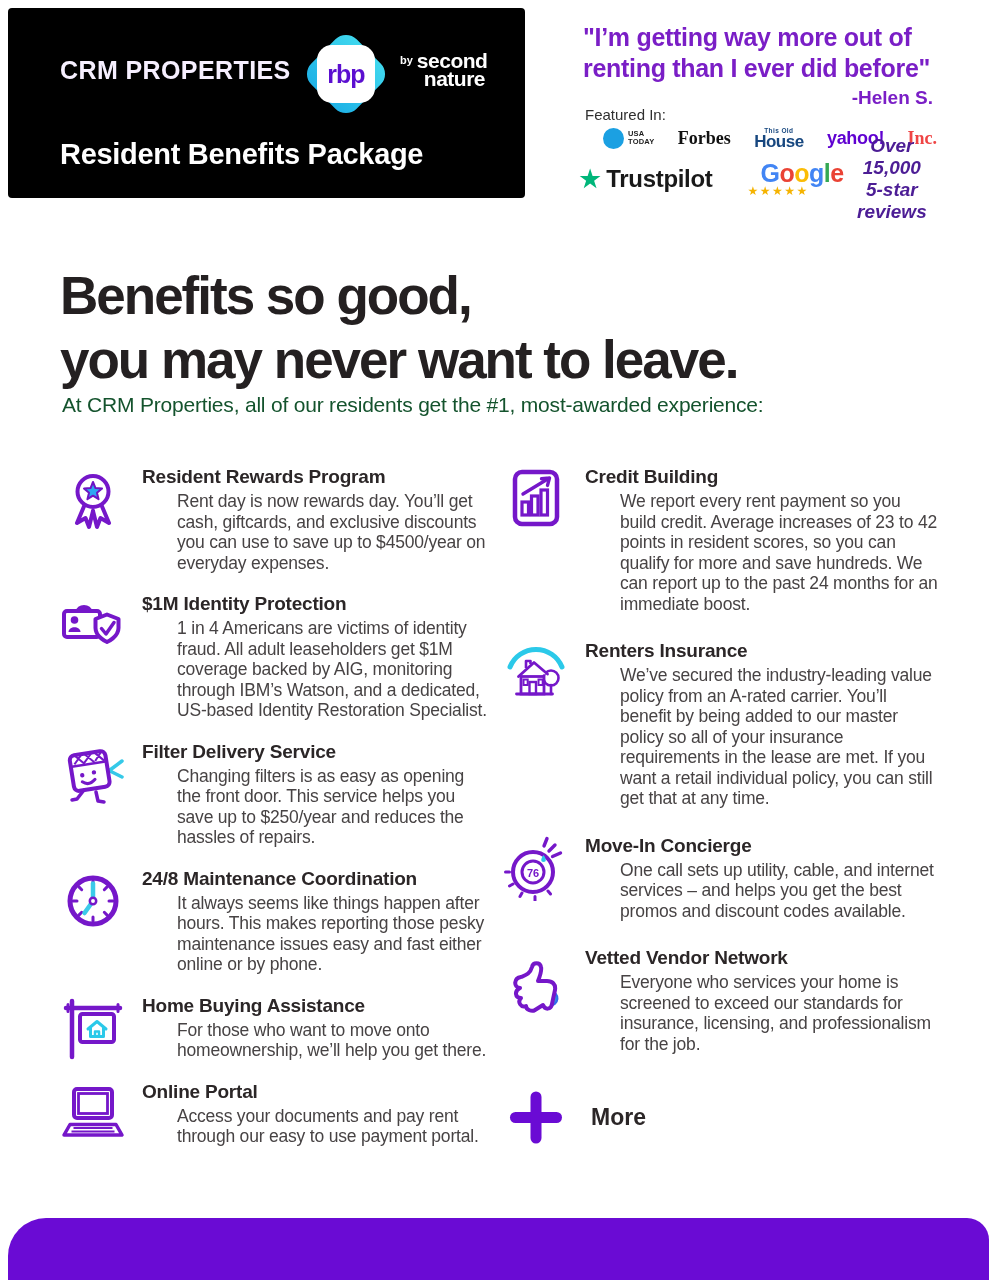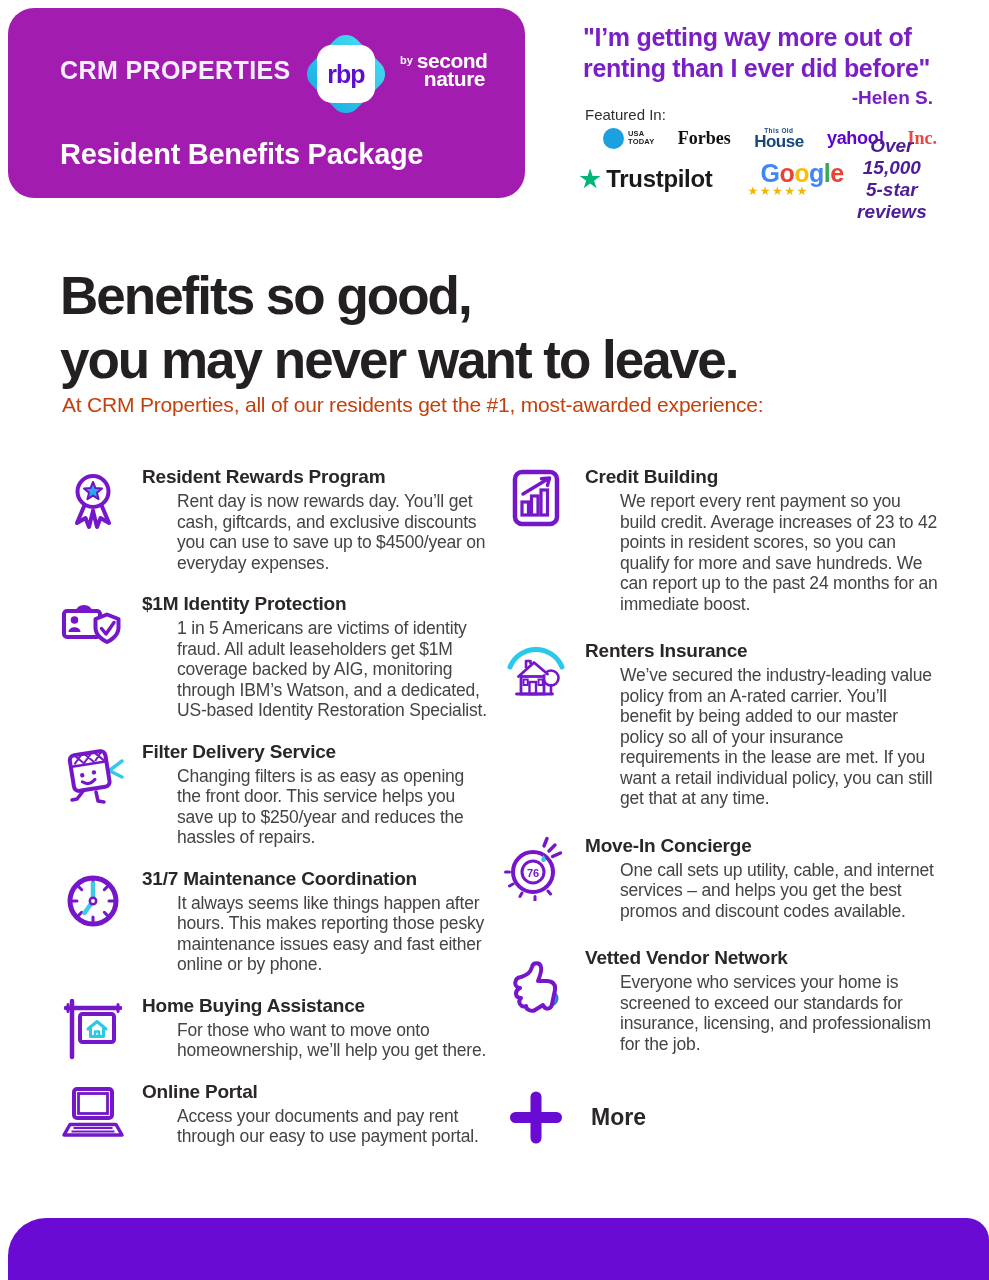--- a/index.html
+++ b/index.html
@@ -2,21 +2,21 @@
 <html><head>
 <meta charset="utf-8">
 <style>
   * { box-sizing: border-box; margin: 0; padding: 0; }
   html,body { background:#ffffff; }
   body { font-family: "Liberation Sans", sans-serif; }
   .page { position:relative; width:989px; height:1280px; background:#ffffff; overflow:hidden; }
 
   
   .header-card { position:absolute; left:8px; top:8px; width:517px; height:190px;
-    background:#a21caf; border-radius:26px; }
+    background:#000000; border-radius:4px; }
   .company-name { position:absolute; left:52px; top:48px; font-size:25px; font-weight:700;
     color:#F6EFFF; letter-spacing:.4px; }
   .rbp-logo { position:absolute; left:292px; top:20px; width:92px; height:92px; }
   .rbp-diamond { position:absolute; left:14px; top:14px; width:64px; height:64px;
     background:linear-gradient(180deg,#3FD7EE 0%,#1FB2E6 100%); border-radius:15px;
     transform:rotate(45deg); }
   .rbp-square { position:absolute; left:17px; top:17px; width:58px; height:58px;
     background:#ffffff; border-radius:15px; display:flex; align-items:center; justify-content:center; }
   .rbp-text { font-size:25px; font-weight:700; color:#5B0FD0; letter-spacing:-1px; }
   .by-brand { position:absolute; left:392px; top:44px; color:#ffffff; display:flex; gap:4px; }
@@ -52,21 +52,21 @@
   .tp-text { font-size:24px; font-weight:600; color:#191919; letter-spacing:-.3px; }
   .google-block { display:flex; flex-direction:column; align-items:center; line-height:24px; }
   .google-word { font-size:25px; font-weight:700; letter-spacing:-.5px;margin-left:48px; }
   .g-blue { color:#4285F4; } .g-red { color:#EA4335; } .g-yellow { color:#FBBC05; } .g-green { color:#34A853; }
   .google-stars { font-size:12px; color:#F5B301; letter-spacing:1.5px; line-height:12px; }
   .review-count { text-align:center; font-size:19px; font-weight:700; color:#4c1d95; line-height:22px;font-style:italic; }
 
   
   .headline { position:absolute; left:60px; top:224px; color:#242021; font-size:53px;
     font-weight:700; line-height:64px; letter-spacing:-2px;margin-top:40px; }
-  .subheadline { position:absolute; left:62px; top:393px; font-size:21px; color:#c2410c; letter-spacing:-.2px; }
+  .subheadline { position:absolute; left:62px; top:393px; font-size:21px; color:#14532d; letter-spacing:-.2px; }
 
   
   .benefits-col { position:absolute; display:flex; flex-direction:column; }
   .benefits-left { left:60px; top:466px; width:428px; gap:20px; }
   .benefits-right { left:503px; top:466px; width:436px; gap:26px; }
   .item { display:flex; gap:16px; }
   .icon-box { width:66px; height:66px; flex:0 0 66px; }
   .icon-box svg { width:66px; height:66px; display:block; }
   .item-text { flex:1; }
   .item-title { font-size:19px; font-weight:700; color:#2B2627; line-height:22px; margin-bottom:3px; letter-spacing:-.2px; }
@@ -173,21 +173,21 @@
           <path d="M16 18 a8 6 0 0 1 16 0 z" fill="#7517C9"></path>
           <rect x="4" y="18" width="36" height="26" rx="3" stroke="#7517C9" stroke-width="4" fill="#ffffff"></rect>
           <circle cx="14.5" cy="27" r="3.8" fill="#7517C9"></circle>
           <path d="M8.5 39 c0-6.5 12-6.5 12 0 z" fill="#7517C9"></path>
           <path d="M47 21.5 L58.5 26 v9 c0 9-11.5 14-11.5 14 s-11.5-5-11.5-14 v-9 z" fill="#ffffff" stroke="#7517C9" stroke-width="4" stroke-linejoin="round"></path>
           <polyline points="41.5,35.5 46,41 54,29.5" stroke="#7517C9" stroke-width="3.5" stroke-linecap="round" stroke-linejoin="round"></polyline>
         </svg>
       </div>
       <div class="item-text">
         <div class="item-title">$1M Identity Protection</div>
-        <div class="item-desc">1 in 5 Americans are victims of identity fraud. All adult leaseholders get $1M coverage backed by AIG, monitoring through IBM’s Watson, and a dedicated, US-based Identity Restoration Specialist.</div>
+        <div class="item-desc">1 in 4 Americans are victims of identity fraud. All adult leaseholders get $1M coverage backed by AIG, monitoring through IBM’s Watson, and a dedicated, US-based Identity Restoration Specialist.</div>
       </div>
     </div>
 
     <div class="item">
       <div class="icon-box">
         <svg viewBox="0 0 66 66" fill="none">
           <path d="M62 20 L50 29 M62 36 L50 30" stroke="#35C9E8" stroke-width="3.5" stroke-linecap="round"></path>
           <g transform="rotate(-9 30 32)">
             <rect x="12" y="12" width="36" height="36" rx="5" stroke="#7517C9" stroke-width="4"></rect>
             <path d="M13 23 h34" stroke="#7517C9" stroke-width="2.5"></path>
@@ -210,21 +210,21 @@
       <div class="icon-box">
         <svg viewBox="0 0 66 66" fill="none">
           <circle cx="33" cy="33" r="23" stroke="#7517C9" stroke-width="5"></circle>
           <path d="M53 33 L49 33 M47.1 18.9 L44.3 21.7 M33 13 L33 17 M18.9 18.9 L21.7 21.7 M13 33 L17 33 M18.9 47.1 L21.7 44.3 M33 53 L33 49 M47.1 47.1 L44.3 44.3" stroke="#7517C9" stroke-width="3" stroke-linecap="round"></path>
           <path d="M33 33 V15.5" stroke="#3BCBE9" stroke-width="4.5" stroke-linecap="round"></path>
           <path d="M33 33 L24.5 45" stroke="#3BCBE9" stroke-width="4.5" stroke-linecap="round"></path>
           <circle cx="33" cy="33" r="3.2" fill="#ffffff" stroke="#7517C9" stroke-width="2.5"></circle>
         </svg>
       </div>
       <div class="item-text">
-        <div class="item-title">31/7 Maintenance Coordination</div>
+        <div class="item-title">24/8 Maintenance Coordination</div>
         <div class="item-desc">It always seems like things happen after hours. This makes reporting those pesky maintenance issues easy and fast either online or by phone.</div>
       </div>
     </div>
 
     <div class="item">
       <div class="icon-box">
         <svg viewBox="0 0 66 66" fill="none">
           <path d="M12 6 V62" stroke="#7517C9" stroke-width="4.5" stroke-linecap="round"></path>
           <path d="M6 13 H60" stroke="#7517C9" stroke-width="4.5" stroke-linecap="round"></path>
           <path d="M58 9.5 v7 M8 9.5 v7" stroke="#7517C9" stroke-width="3" stroke-linecap="round"></path>

